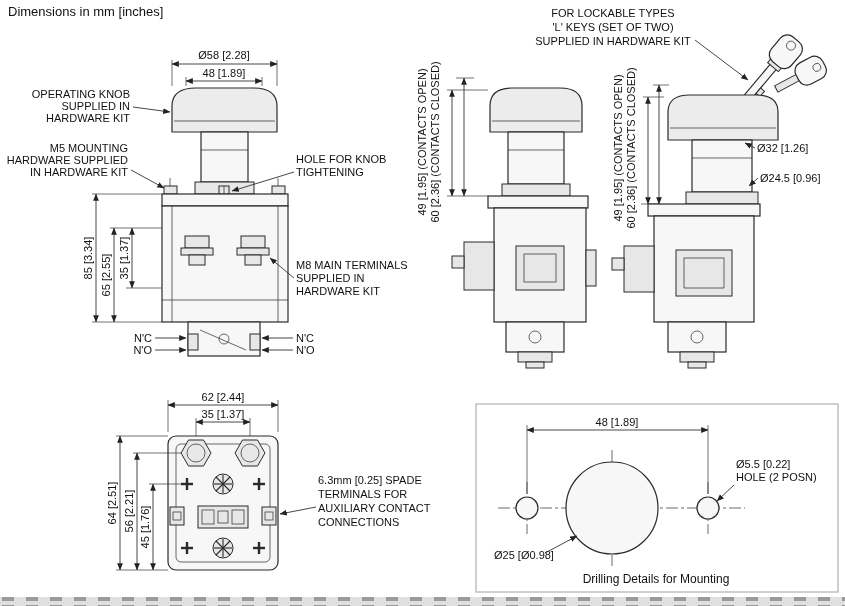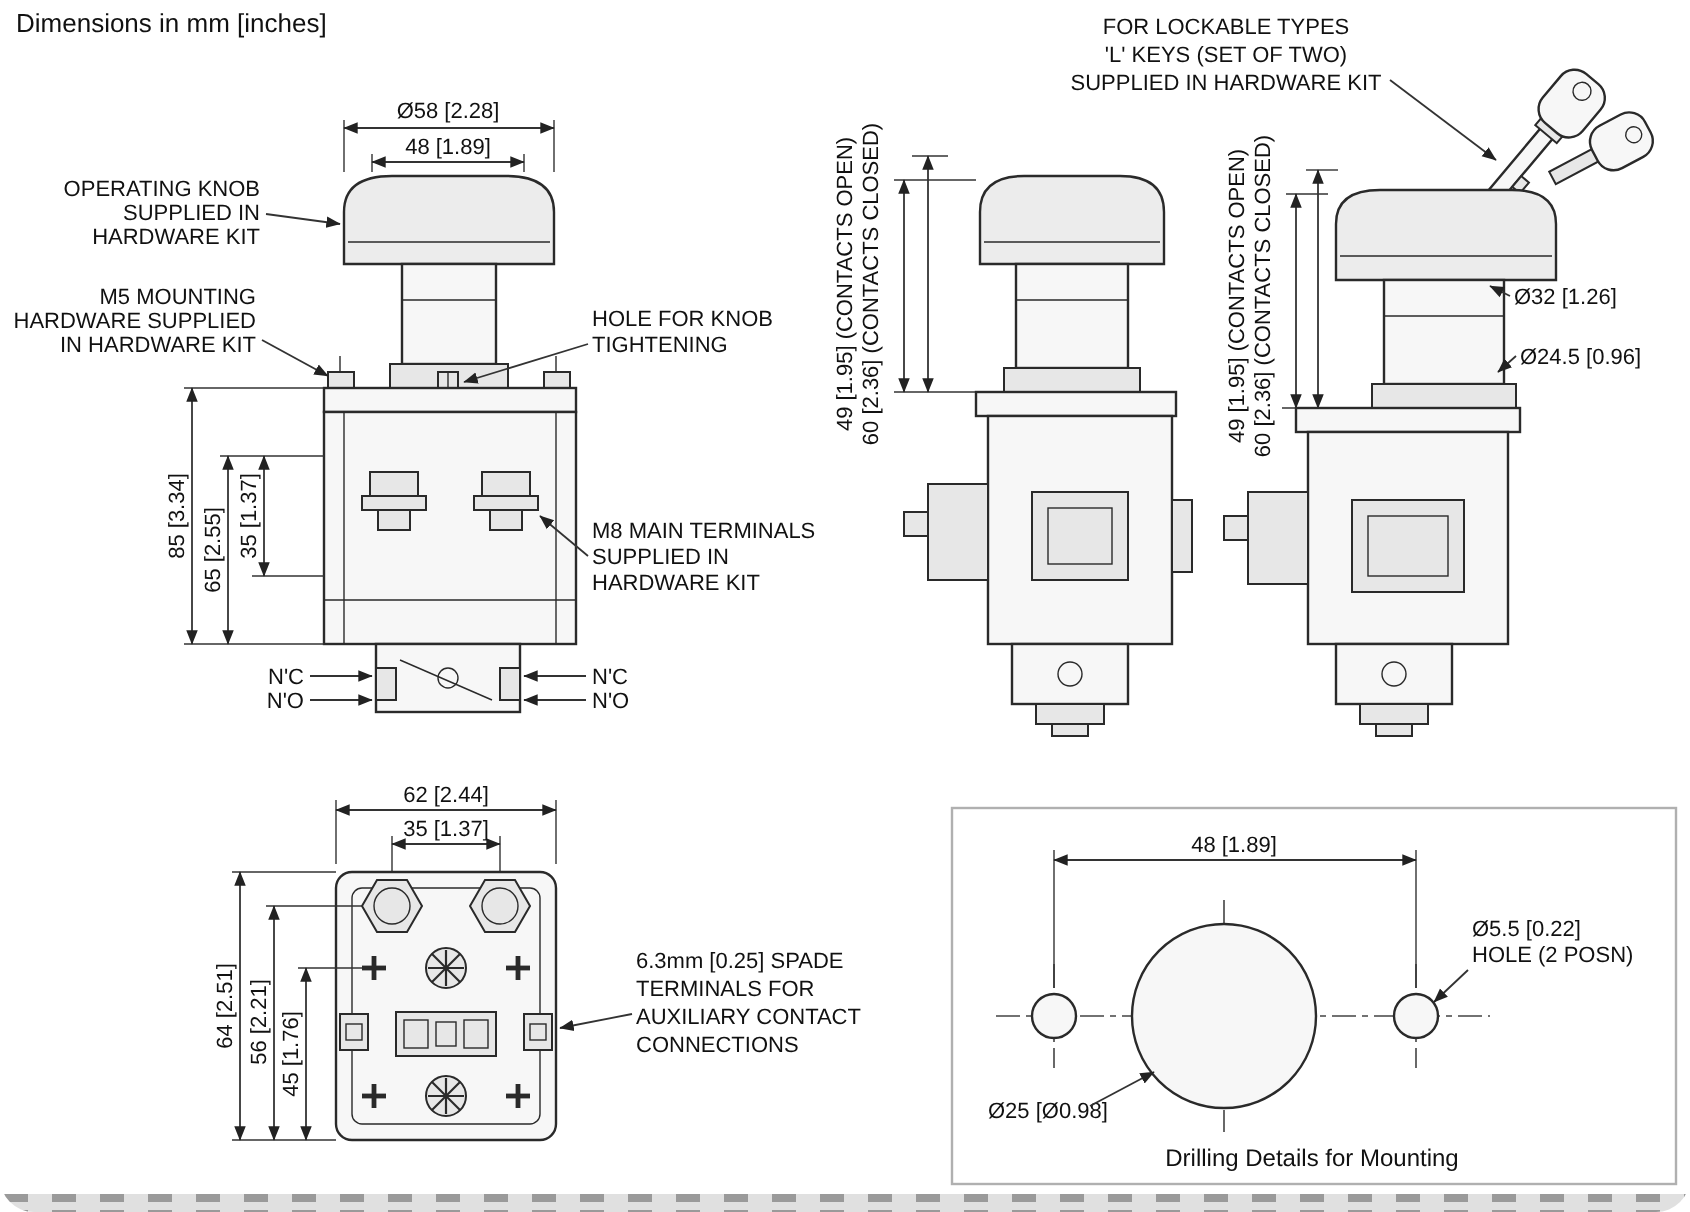--- a/index.html
+++ b/index.html
@@ -1,17 +1,17 @@
 <!DOCTYPE html>
 <html><head>
 <meta charset="utf-8">
 <style>
   html,body{margin:0;padding:0;background:#ffffff;}
   .page{position:relative;width:845px;height:606px;background:#fff;overflow:hidden;
-        font-family:"Liberation Sans", sans-serif;border-radius:17px;}
+        font-family:"Liberation Sans", sans-serif;}
   svg{position:absolute;left:0;top:0;}
   text{font-family:"Liberation Sans", sans-serif;fill:#111;font-size:11px;}
   .title{font-size:13px;}
   .cap{fill:#ececec;stroke:#2a2a2a;stroke-width:1.2;}
   .part{fill:#f7f7f7;stroke:#2a2a2a;stroke-width:1.2;}
   .part2{fill:#e7e7e7;stroke:#2a2a2a;stroke-width:1;}
   .thin{fill:none;stroke:#2a2a2a;stroke-width:0.7;}
   .dim{stroke:#333;stroke-width:0.9;fill:none;}
   .ext{stroke:#333;stroke-width:0.7;fill:none;}
   .cl{stroke:#444;stroke-width:0.8;fill:none;stroke-dasharray:12 3 3 3;}

